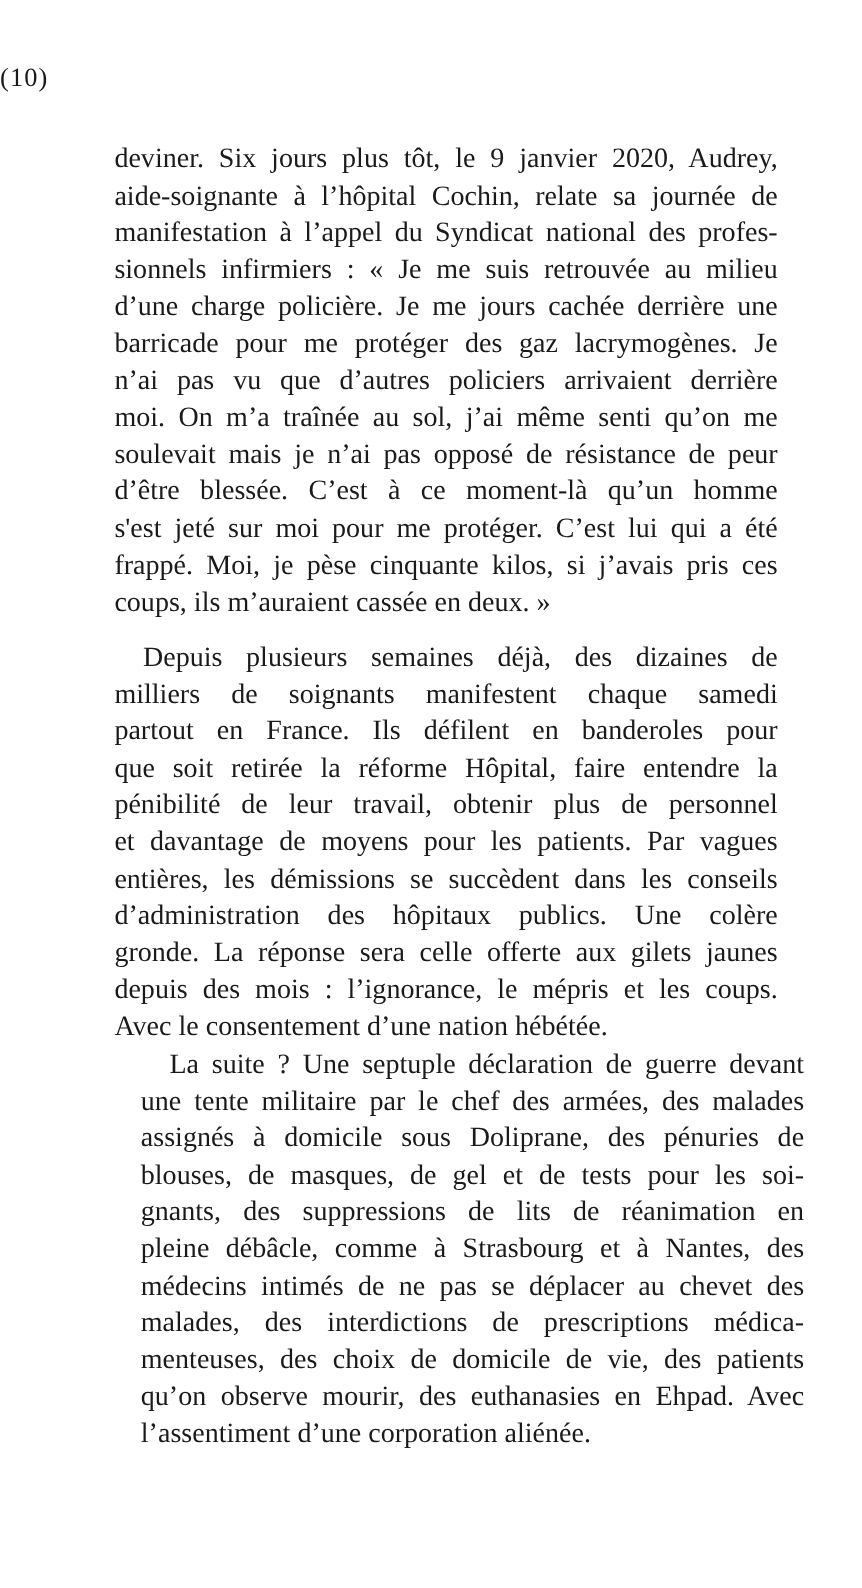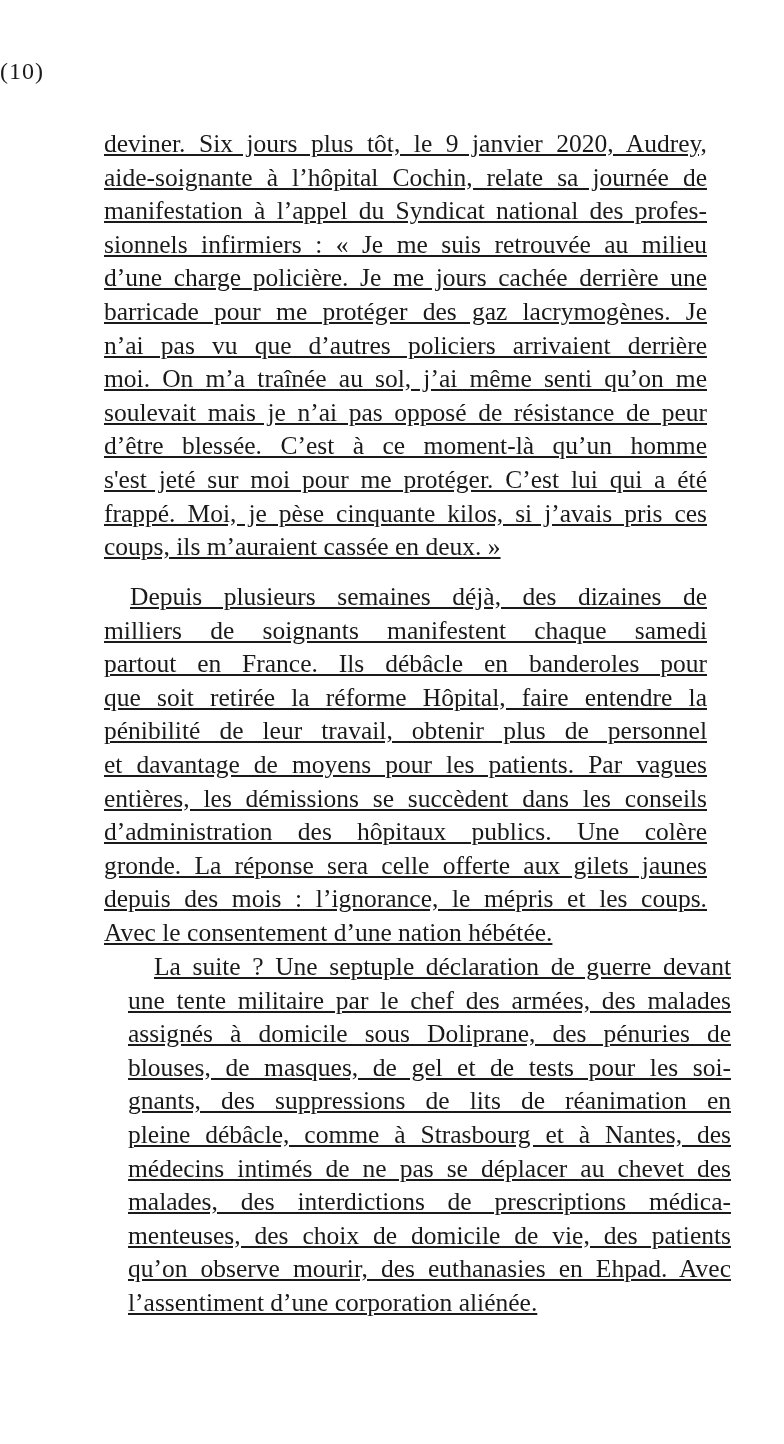--- a/index.html
+++ b/index.html
@@ -2,21 +2,21 @@
 <html><head>
 <meta charset="utf-8">
 <style>
   html, body { margin: 0; padding: 0; background: #ffffff; }
   body { width: 784px; height: 1444px; position: relative; overflow: hidden;
          font-family: "Liberation Serif", "DejaVu Serif", serif; color: #1a1a1a; }
   .page-number { position: absolute; top: 58px; left: 0; width: 784px; 
                  font-size: 24px; letter-spacing: 1px; }
   .text-block { position: absolute; left: 104px; width: 603px; }
   .line { display: block; height: 33.6px; line-height: 33.6px; font-size: 25.5px;
-          text-align: justify; text-align-last: justify; white-space: nowrap; text-decoration: underline; }
+          text-align: justify; text-align-last: justify; white-space: nowrap; }
   .line.last { text-align-last: left; }
   .line.indent { text-indent: 26px; }
   #block1 { top: 127px; }
   #block2 { top: 580px; }
   #block3 { top: 950px; margin-left: 24px; }
 </style>
 </head>
 <body>
 
 <div class="page-number">(10)</div>
@@ -32,21 +32,21 @@
     <div class="line">moi. On m’a traînée au sol, j’ai même senti qu’on me</div>
     <div class="line">soulevait mais je n’ai pas opposé de résistance de peur</div>
     <div class="line">d’être blessée. C’est à ce moment-là qu’un homme</div>
     <div class="line">s'est jeté sur moi pour me protéger. C’est lui qui a été</div>
     <div class="line">frappé. Moi, je pèse cinquante kilos, si j’avais pris ces</div>
     <div class="line last">coups, ils m’auraient cassée en deux. »</div>
   </div>
 <div class="text-block" id="block2">
     <div class="line indent">Depuis plusieurs semaines déjà, des dizaines de</div>
     <div class="line">milliers de soignants manifestent chaque samedi</div>
-    <div class="line">partout en France. Ils débâcle en banderoles pour</div>
+    <div class="line">partout en France. Ils défilent en banderoles pour</div>
     <div class="line">que soit retirée la réforme Hôpital, faire entendre la</div>
     <div class="line">pénibilité de leur travail, obtenir plus de personnel</div>
     <div class="line">et davantage de moyens pour les patients. Par vagues</div>
     <div class="line">entières, les démissions se succèdent dans les conseils</div>
     <div class="line">d’administration des hôpitaux publics. Une colère</div>
     <div class="line">gronde. La réponse sera celle offerte aux gilets jaunes</div>
     <div class="line">depuis des mois : l’ignorance, le mépris et les coups.</div>
     <div class="line last">Avec le consentement d’une nation hébétée.</div>
   </div>
 <div class="text-block" id="block3">

